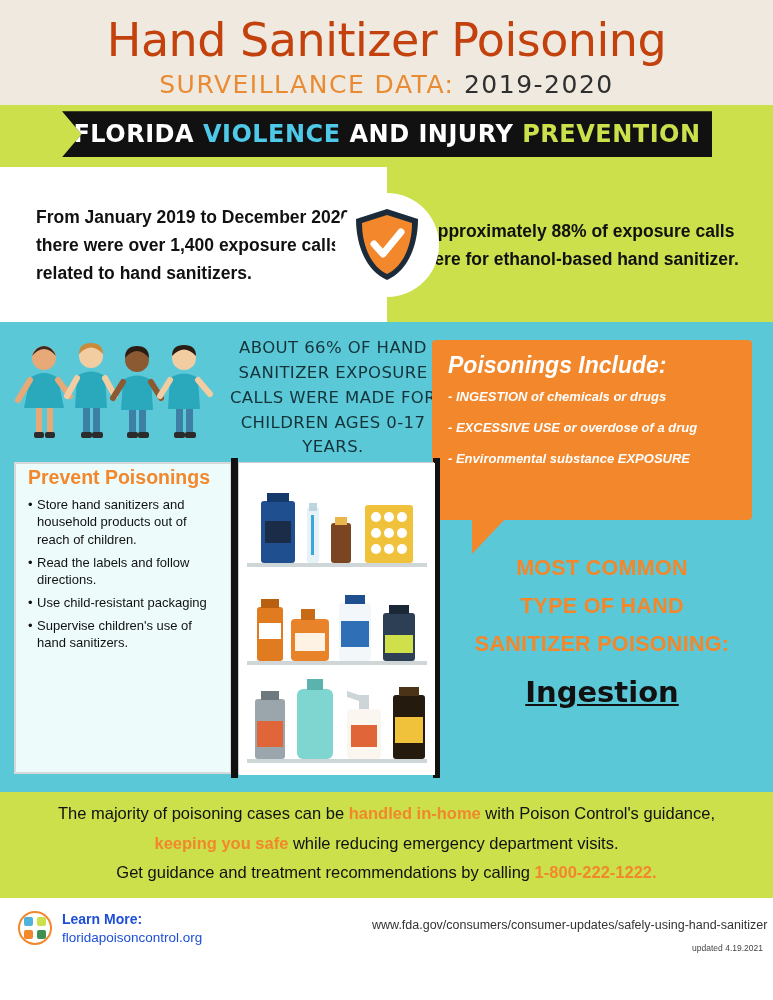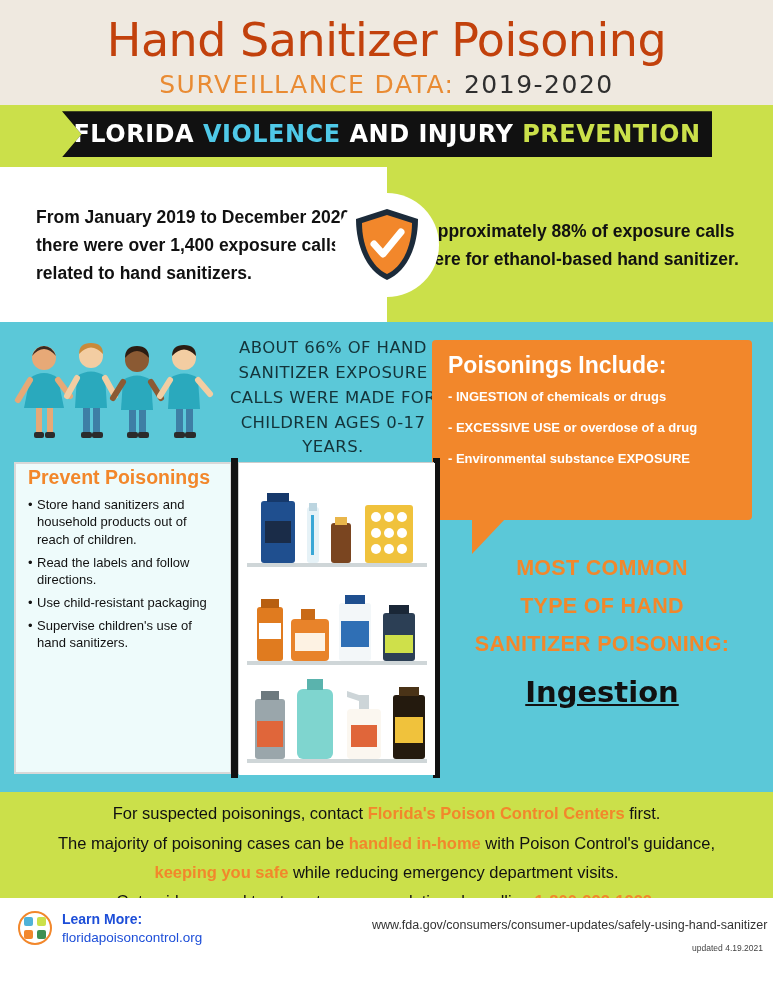--- a/index.html
+++ b/index.html
@@ -105,20 +105,21 @@
   }
   .kids {
     position:absolute; left:14px; top:16px; width:205px; height:105px;
   }
 
   
   .bubble {
     position:absolute; left:432px; top:18px; width:320px; height:180px;
     background:#f2872b;
     border-radius: 4px;
+    font-style: italic;
   }
   .bubble:after {
     content:""; position:absolute; left:40px; bottom:-34px;
     border-left: 34px solid #f2872b;
     border-bottom: 36px solid transparent;
   }
   .bubble h3 {
     margin: 12px 0 10px 16px;
     font-size: 23px; color:#ffffff; font-weight:bold;
   }
@@ -361,23 +362,20 @@
     <div class="mostcommon">
       <div class="line">MOST COMMON</div>
       <div class="line">TYPE OF HAND</div>
       <div class="line">SANITIZER POISONING:</div>
       <div class="answer">Ingestion</div>
     </div>
   </div>
 
   <div class="footer">
     <p class="big">
-      <span>For suspected poisonings, contact </span><span class="acc">Florida's Poison Control Centers</span><span> first.</span>
-    </p>
-    <p class="big">
       <span>The majority of poisoning cases can be </span><span class="acc">handled in-home</span><span> with Poison Control's guidance,</span>
     </p>
     <p class="big">
       <span class="acc">keeping you safe</span><span> while reducing emergency department visits.</span>
     </p>
     <p class="big">
       <span>Get guidance and treatment recommendations by calling </span><span class="phone">1-800-222-1222.</span>
     </p>
   </div>
 

